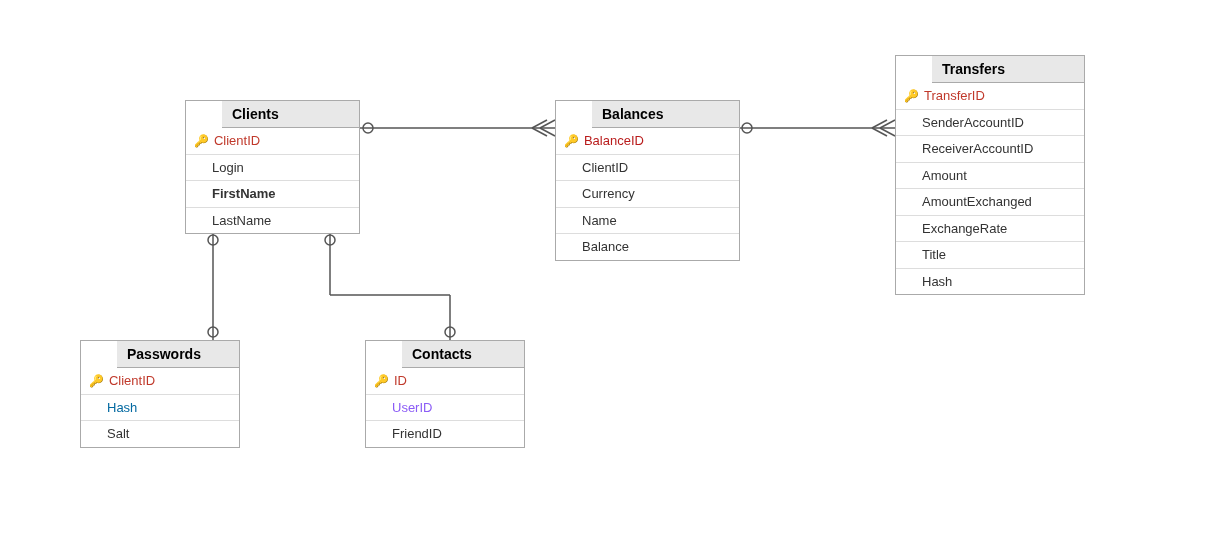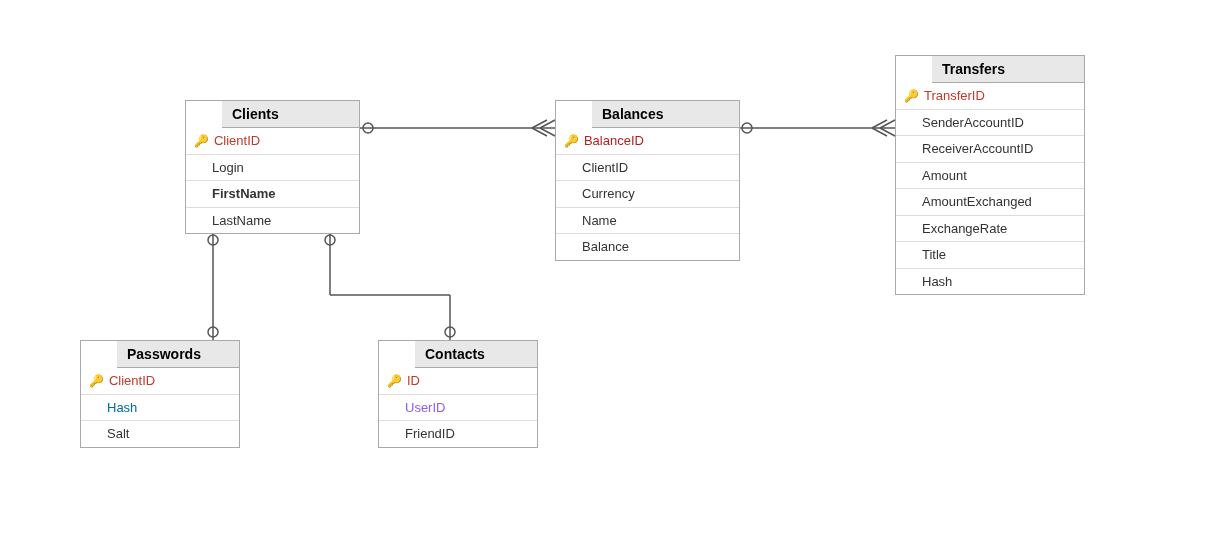--- a/index.html
+++ b/index.html
@@ -209,21 +209,21 @@
       <span style="color:#c0392b;">ClientID</span>
     </div>
     <div class="db-table-row">
       <span style="padding-left:18px;color:#0369a1;">Hash</span>
     </div>
     <div class="db-table-row">
       <span style="padding-left:18px;" class="normal-text">Salt</span>
     </div>
   </div>
 
-  <div class="db-table" style="left:378px; top:340px; width:143px;">
+  <div class="db-table" style="left:365px; top:340px; width:143px;">
     <div class="db-table-header">
       <span>Contacts</span>
     </div>
     <div class="db-table-row">
       <span class="pk-icon">🔑</span>
       <span style="color:#c0392b;">ID</span>
     </div>
     <div class="db-table-row">
       <span style="padding-left:18px;color:#8b5cf6;">UserID</span>
     </div>

